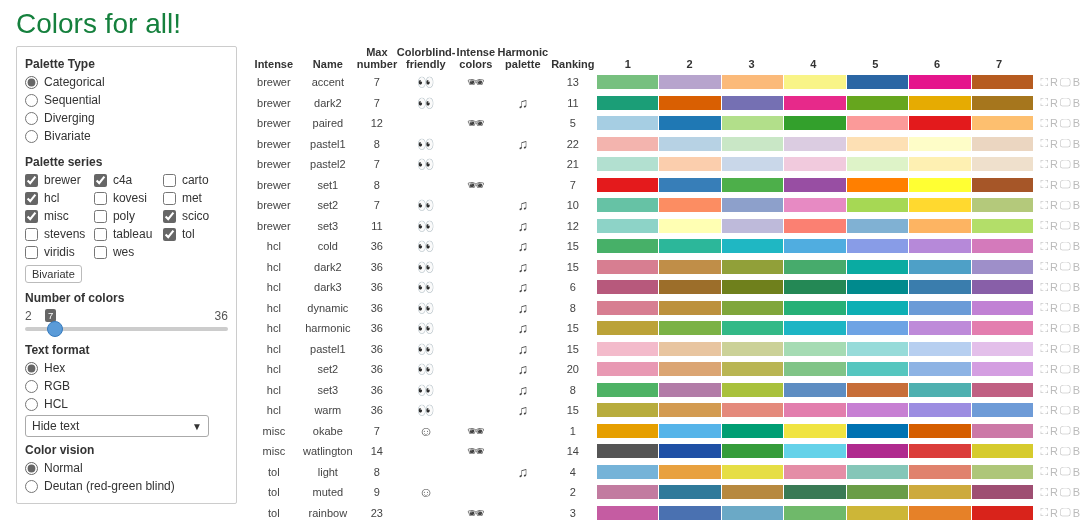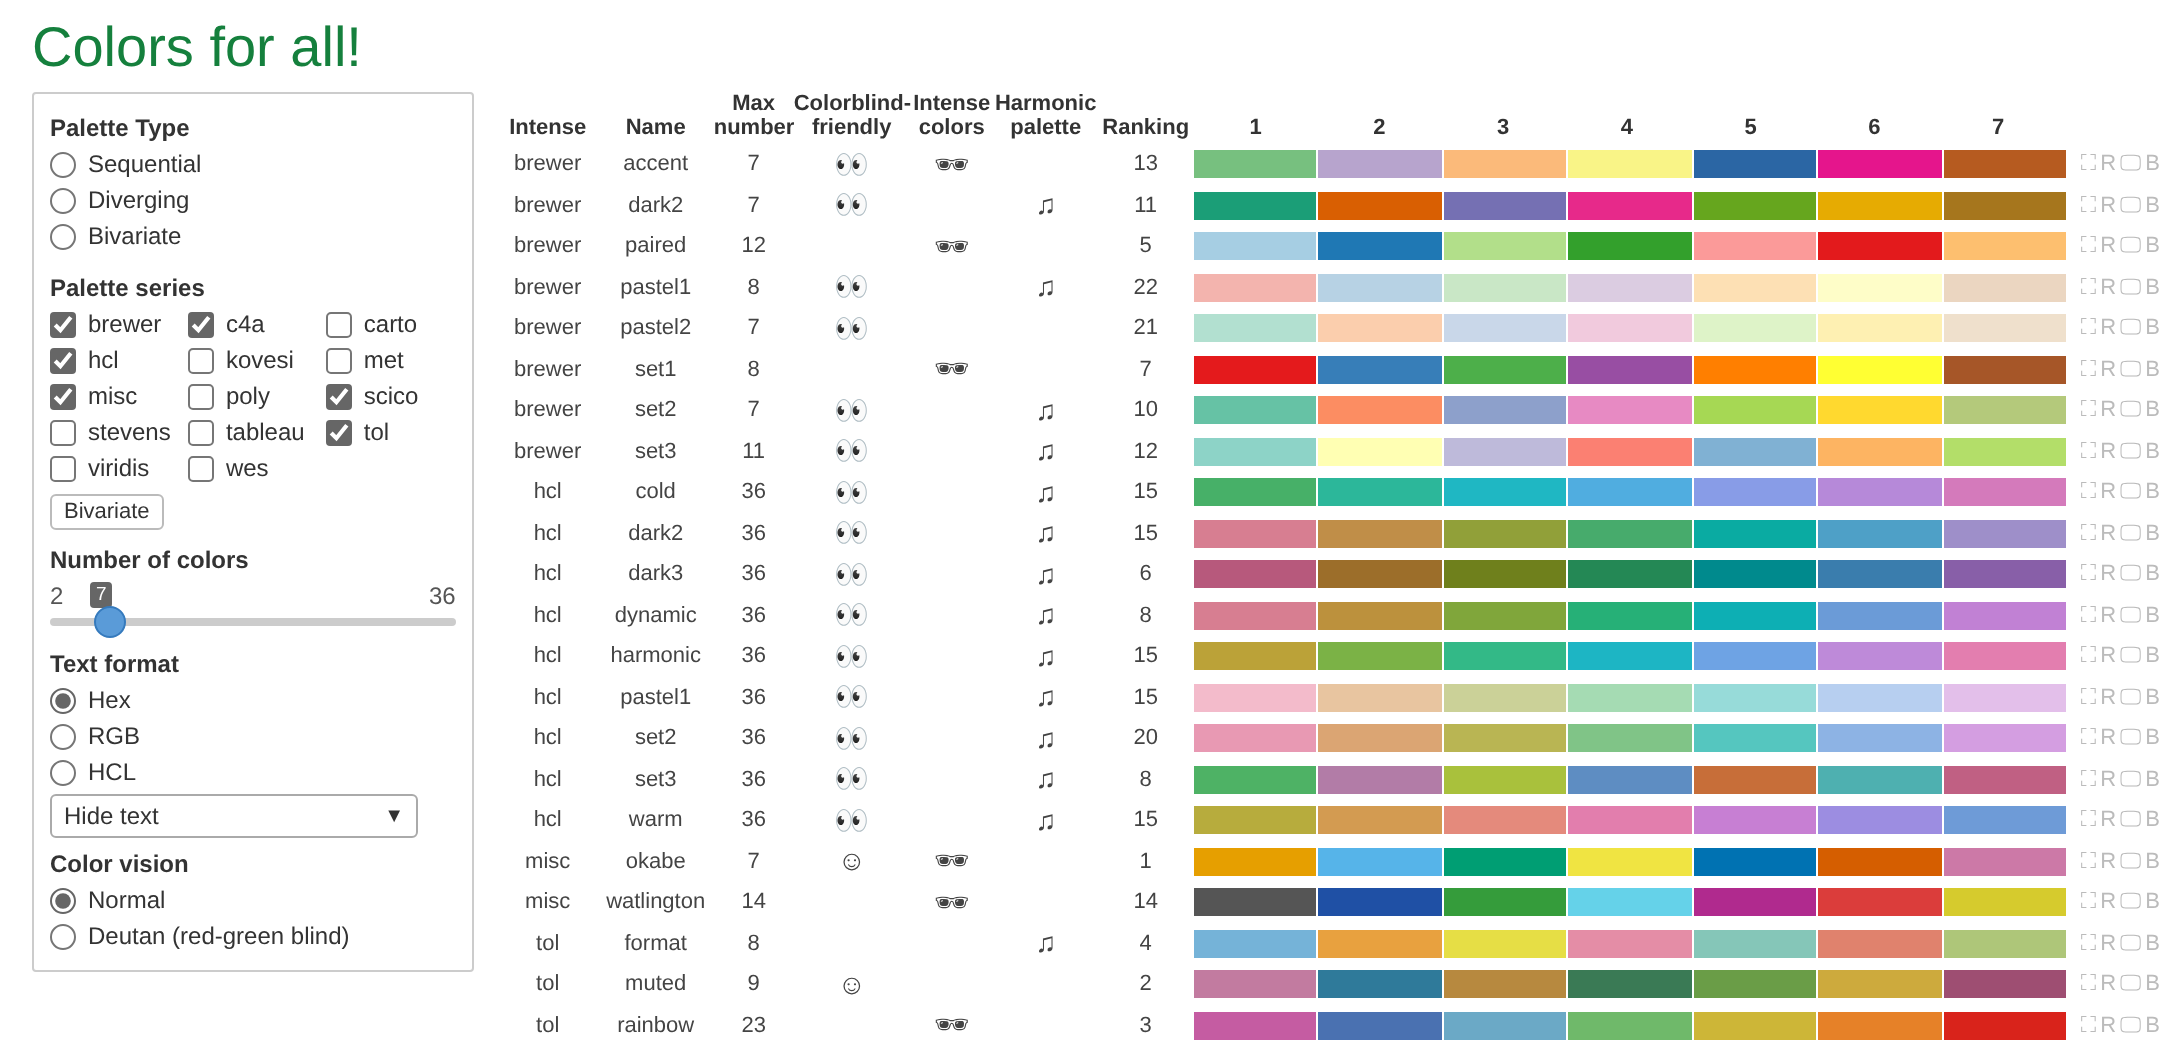--- a/index.html
+++ b/index.html
@@ -48,20 +48,24 @@
 
 <h1>Colors for all!</h1>
 
 <div class="layout">
 
   <div class="sidebar">
 
     <div class="lbl">Palette Type</div>
     <div id="pt-radios">
           <label class="radio-row">
+            <input type="radio" name="pt" checked="" style="">
+            <span>Categorical</span>
+          </label>
+          <label class="radio-row">
             <input type="radio" name="pt" style="">
             <span>Sequential</span>
           </label>
           <label class="radio-row">
             <input type="radio" name="pt" style="">
             <span>Diverging</span>
           </label>
           <label class="radio-row">
             <input type="radio" name="pt" style="">
             <span>Bivariate</span>
@@ -649,21 +653,21 @@
             </div>
             <div class="ctrls">
               <span>⛶</span>
               <span>R</span>
               <span>🖵</span>
               <span>B</span>
             </div>
           </div>
           <div class="swrow">
             <div class="c-series">tol</div>
-            <div class="c-name">format</div>
+            <div class="c-name">light</div>
             <div class="c-max">8</div>
             <div class="c-cbf"></div>
             <div class="c-int"></div>
             <div class="c-harm"><span class="icon">♫</span></div>
             <div class="c-rank">4</div>
             <div class="swatches">
               <div class="sw" style="background:#75b3d8"></div>
               <div class="sw" style="background:#e8a13f"></div>
               <div class="sw" style="background:#e6de45"></div>
               <div class="sw" style="background:#e48da6"></div>

